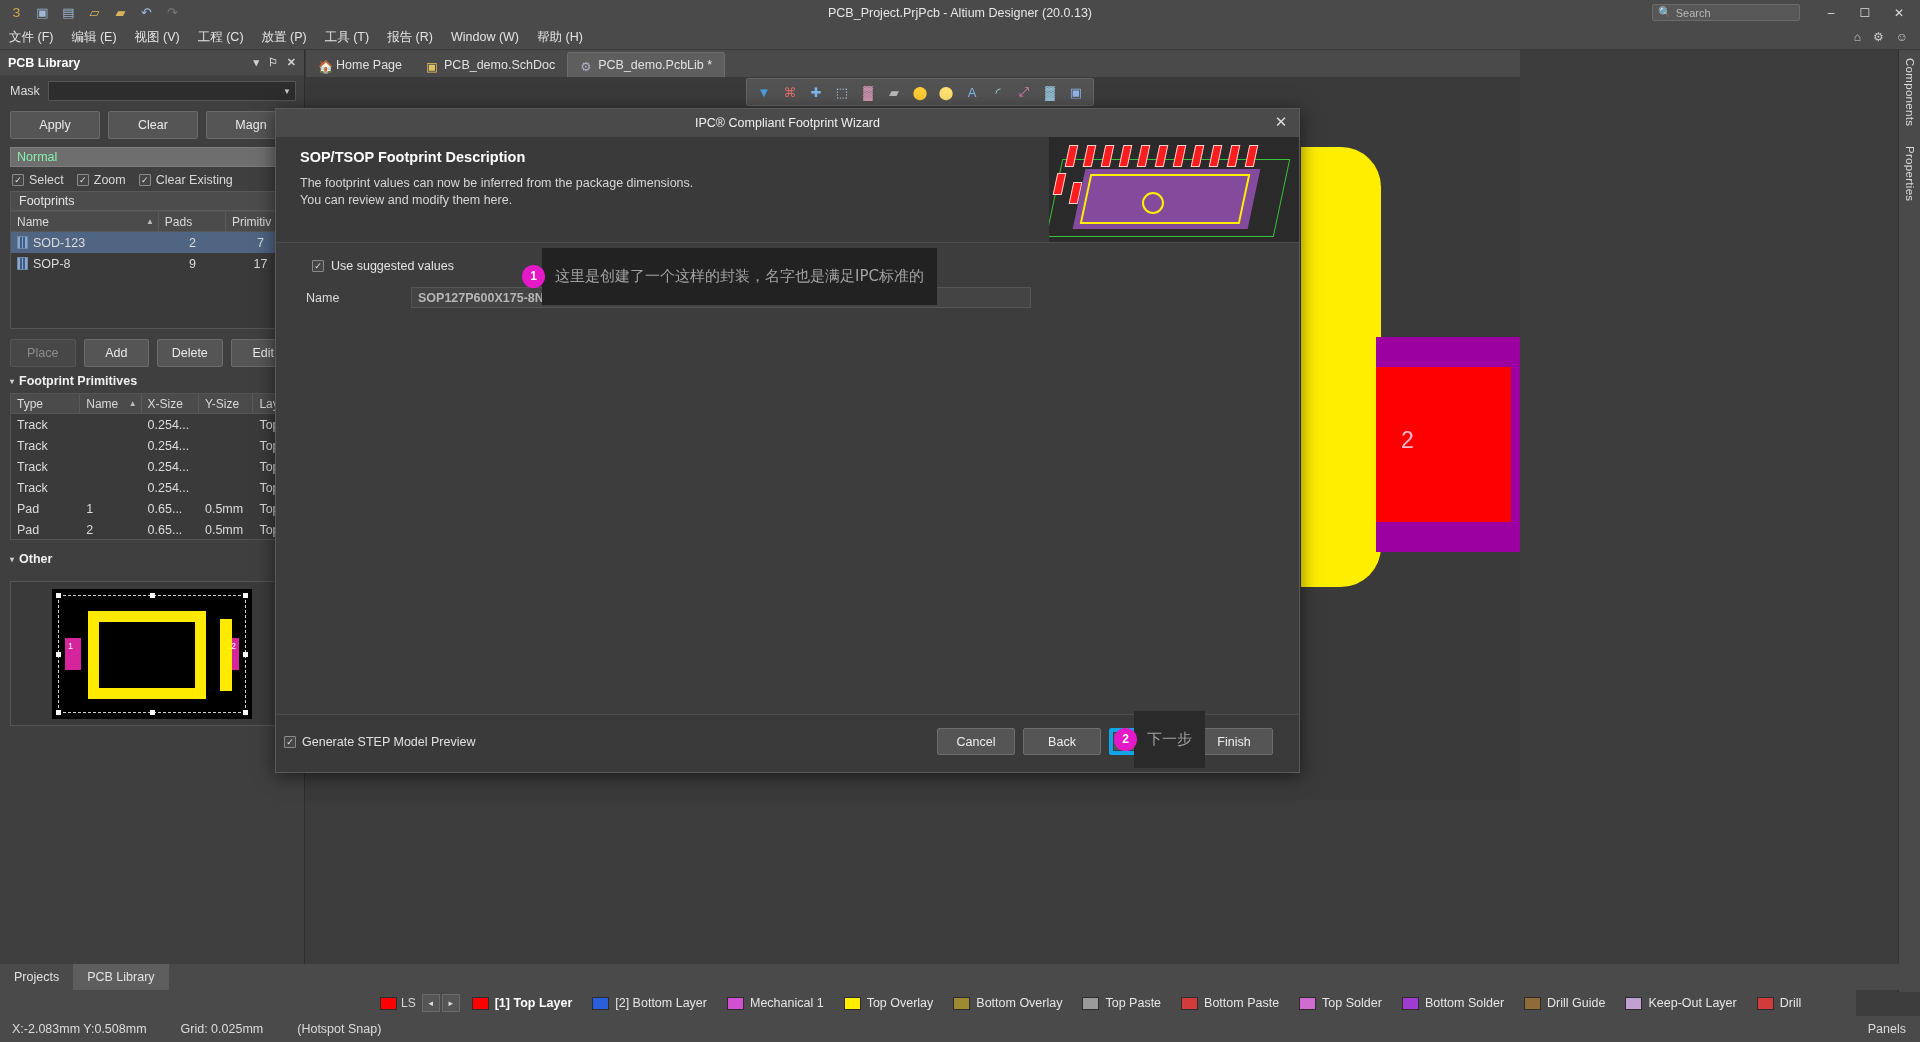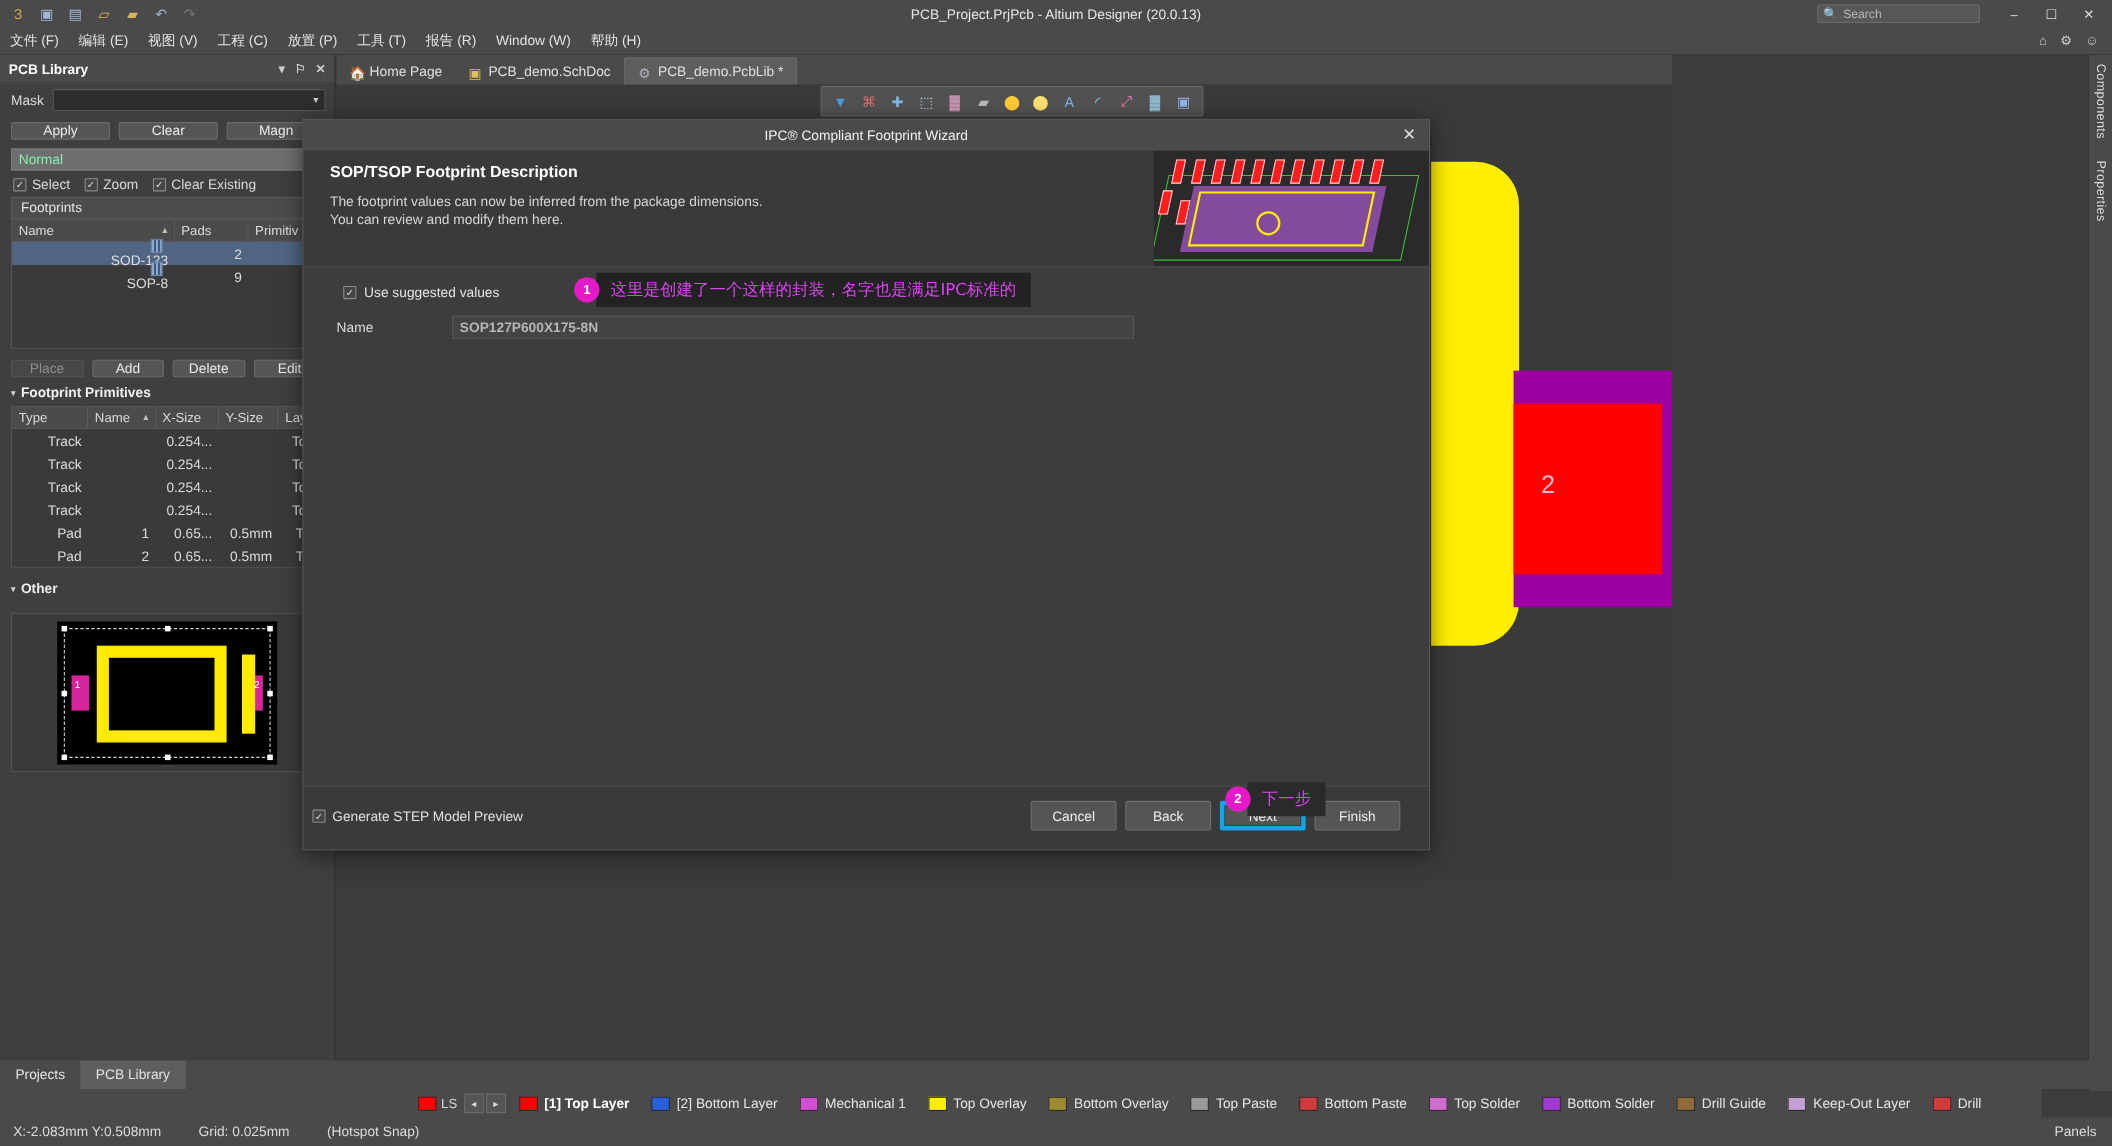--- a/index.html
+++ b/index.html
@@ -52,21 +52,21 @@
   .panel-head .ctrls { margin-left:auto; display:flex; gap:9px; padding-right:4px; font-size:11px; color:#cfcfcf;}
   .maskrow { display:flex; align-items:center; padding:6px 8px 4px 10px; gap:8px; }
   .maskrow label { font-size:12.5px; color:#dcdcdc; }
   .maskinput {
     flex:1; height:20px; background:#2d2d2d; border:1px solid #555; border-radius:1px;
     display:flex; align-items:center; justify-content:flex-end; padding-right:4px;
   }
   .caret { font-size:8px; color:#c8c8c8; }
   .btnrow { display:flex; gap:8px; padding:6px 8px 0 10px; }
   .btn {
-    height:16px; background:#555; border:1px solid #6b6b6b; border-radius:2px;
+    height:28px; background:#555; border:1px solid #6b6b6b; border-radius:2px;
     display:flex; align-items:center; justify-content:center;
     font-size:12.5px; color:#eaeaea; flex:1; white-space:nowrap; overflow:hidden;
   }
   .btn.disabled { color:#8d8d8d; background:#474747; border-color:#565656; }
   .normalbar {
     margin:8px 8px 0 10px; height:20px; background:#6e6e6e; border:1px solid #7d7d7d;
     display:flex; align-items:center; padding-left:6px; font-size:12.5px; color:#86efac;
   }
   .checkrow { display:flex; align-items:center; gap:13px; padding:6px 8px 4px 12px; font-size:12.5px;}
   .chk { display:flex; align-items:center; gap:5px; }
@@ -80,21 +80,21 @@
   }
   .tbl { margin:0 8px 0 10px; border:1px solid #555; background:#3a3a3a; }
   .tbl-head { display:flex; height:20px; background:#4b4b4b; border-bottom:1px solid #565656; }
   .th {
     font-size:12px; color:#dadada; display:flex; align-items:center;
     padding:0 4px 0 6px; border-right:1px solid #5a5a5a; position:relative; white-space:nowrap; overflow:hidden;
   }
   .th .sortarrow { margin-left:auto; font-size:8px; color:#bdbdbd; }
   .trow { display:flex; height:21px; align-items:center; font-size:12.5px; }
   .trow.sel { background:#4f6582; }
-  .td { padding:0 6px; display:flex; align-items:flex-end; white-space:nowrap; overflow:hidden; color:#dcdcdc;flex-direction:column;}
+  .td { padding:0 6px; display:flex; align-items:center; white-space:nowrap; overflow:hidden; color:#dcdcdc;}
   .fpicon { width:11px; height:13px; margin-right:5px; background:linear-gradient(90deg,#8fa8c8 0 20%,#3b5c86 20% 40%,#8fa8c8 40% 60%,#3b5c86 60% 80%,#8fa8c8 80% 100%); border:1px solid #6d88ab; }
   .fplist-body { height:96px; background:#3a3a3a; }
   .prim-body { background:#3a3a3a; height:125px; }
   .grouphdr {
     display:flex; align-items:center; gap:5px; padding:7px 0 5px 10px;
     font-weight:bold; font-size:12.5px; color:#f0f0f0;
   }
   .tri { font-size:8px; color:#d0d0d0; }
   .previewwrap { margin:10px 10px 0 10px; height:145px; background:#3a3a3a; border:1px solid #555;
                  display:flex; align-items:center; justify-content:center; position:relative; }
@@ -172,22 +172,22 @@
   .dbtn.focus { border:4px solid #0ea5e9; box-shadow:inset 0 0 0 1px #3d3d3d; }
 
   
   .callout { position:absolute; display:flex; align-items:center; z-index:50; }
   .badge {
     width:23px; height:23px; border-radius:50%; background:#e619c8;
     display:flex; align-items:center; justify-content:center;
     color:#fff; font-size:12px; font-weight:bold; z-index:2;
   }
   .bubble {
-    background:#222; color:#d946ef; font-size:15px; line-height:1.1;
-    padding:7px 13px; margin-left:-3px; white-space:nowrap;
+    background:#222; color:#a3a3a3; font-size:15px; line-height:1.1;
+    padding:20px 13px; margin-left:-3px; white-space:nowrap;
     font-family:"DejaVu Sans", sans-serif;
   }
   .bubble.plain { background:#2a2a2a; }
 
   
   .bottombar { position:absolute; left:0; bottom:52px; width:1920px; height:26px; background:#4a4a4a;
                display:flex; align-items:center; }
   .bbtab { padding:0 14px; height:26px; line-height:26px; font-size:12.5px; color:#e2e2e2; }
   .bbtab.active { background:#5e5e5e; }
   .layerbar { position:absolute; left:0; bottom:26px; width:1856px; height:26px; background:#4a4a4a;

